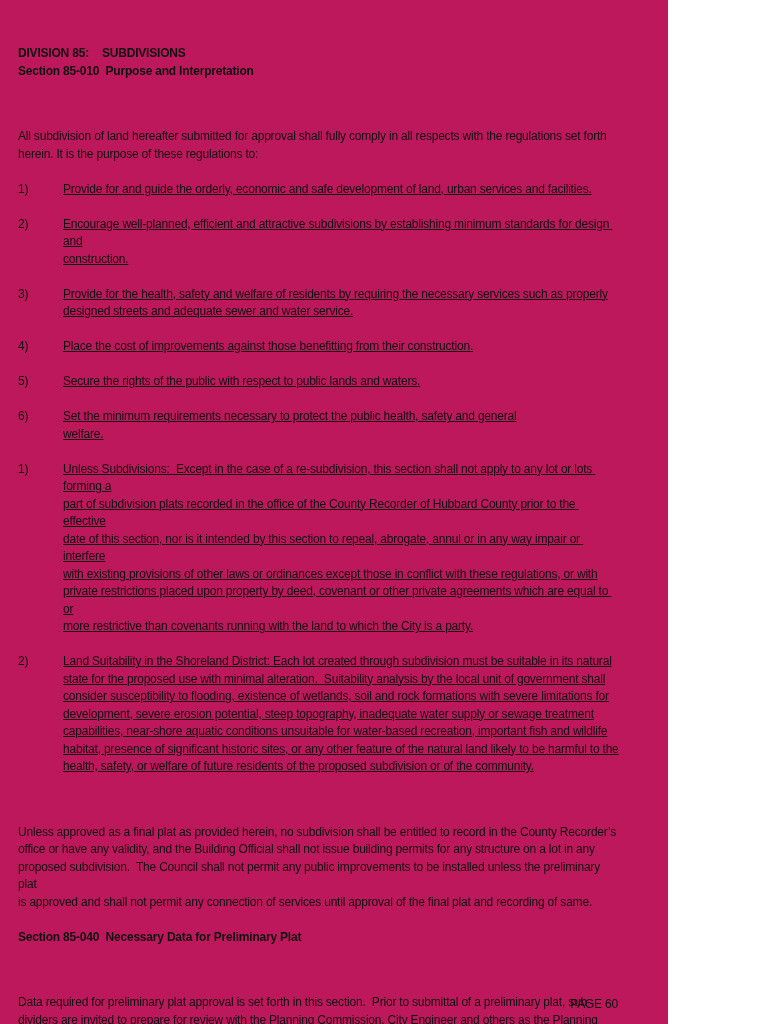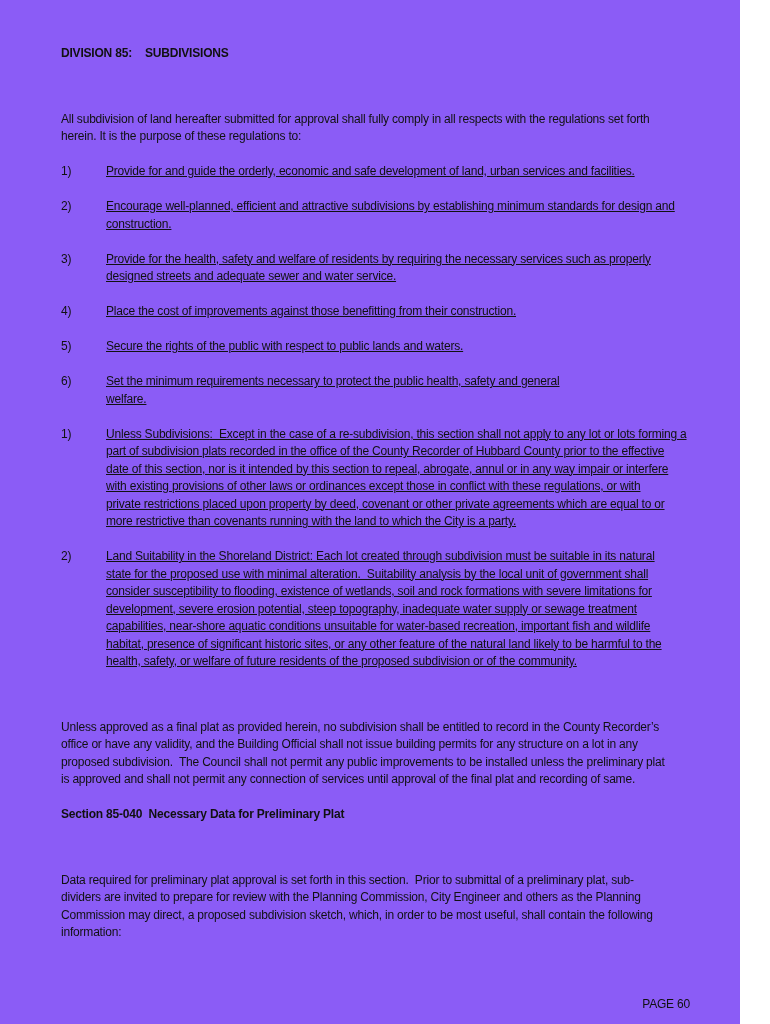--- a/index.html
+++ b/index.html
@@ -10,25 +10,25 @@
   body {
     width: 770px;
     height: 1024px;
     overflow: hidden;
     position: relative;
     font-family: "Liberation Sans", "DejaVu Sans", sans-serif;
     color: #111111;
   }
   .page {
     position: relative;
-    width: 740px;
+    width: 668px;
     height: 1024px;
-    background: #8b5cf6;
+    background: #be185d;
     box-sizing: border-box;
-    padding: 45px 48px 0 61px;
+    padding: 45px 48px 0 18px;
     font-size: 12px;
     line-height: 17.5px;
     letter-spacing: -0.2px;
   }
   .doc-title {
     font-weight: 700;
     white-space: pre-wrap;
   }
   .doc-title .title-main {
     margin-left: 13px;
@@ -67,20 +67,21 @@
   }
 </style>
 </head>
 <body>
 
 <div class="page">
   <div class="doc-title"><span>DIVISION 85:</span><span class="title-main">SUBDIVISIONS</span></div>
 
   <div id="sections-root">
       <div class="section first">
+        <div class="section-heading">Section 85-010  Purpose and Interpretation</div>
         <div class="section-intro">All subdivision of land hereafter submitted for approval shall fully comply in all respects with the regulations set forth
 herein. It is the purpose of these regulations to:</div>
         <div class="list-item">
           <div class="item-number">1)</div>
           <div class="item-text">Provide for and guide the orderly, economic and safe development of land, urban services and facilities.</div>
         </div>
         <div class="list-item">
           <div class="item-number">2)</div>
           <div class="item-text">Encourage well-planned, efficient and attractive subdivisions by establishing minimum standards for design and
 construction.</div>

